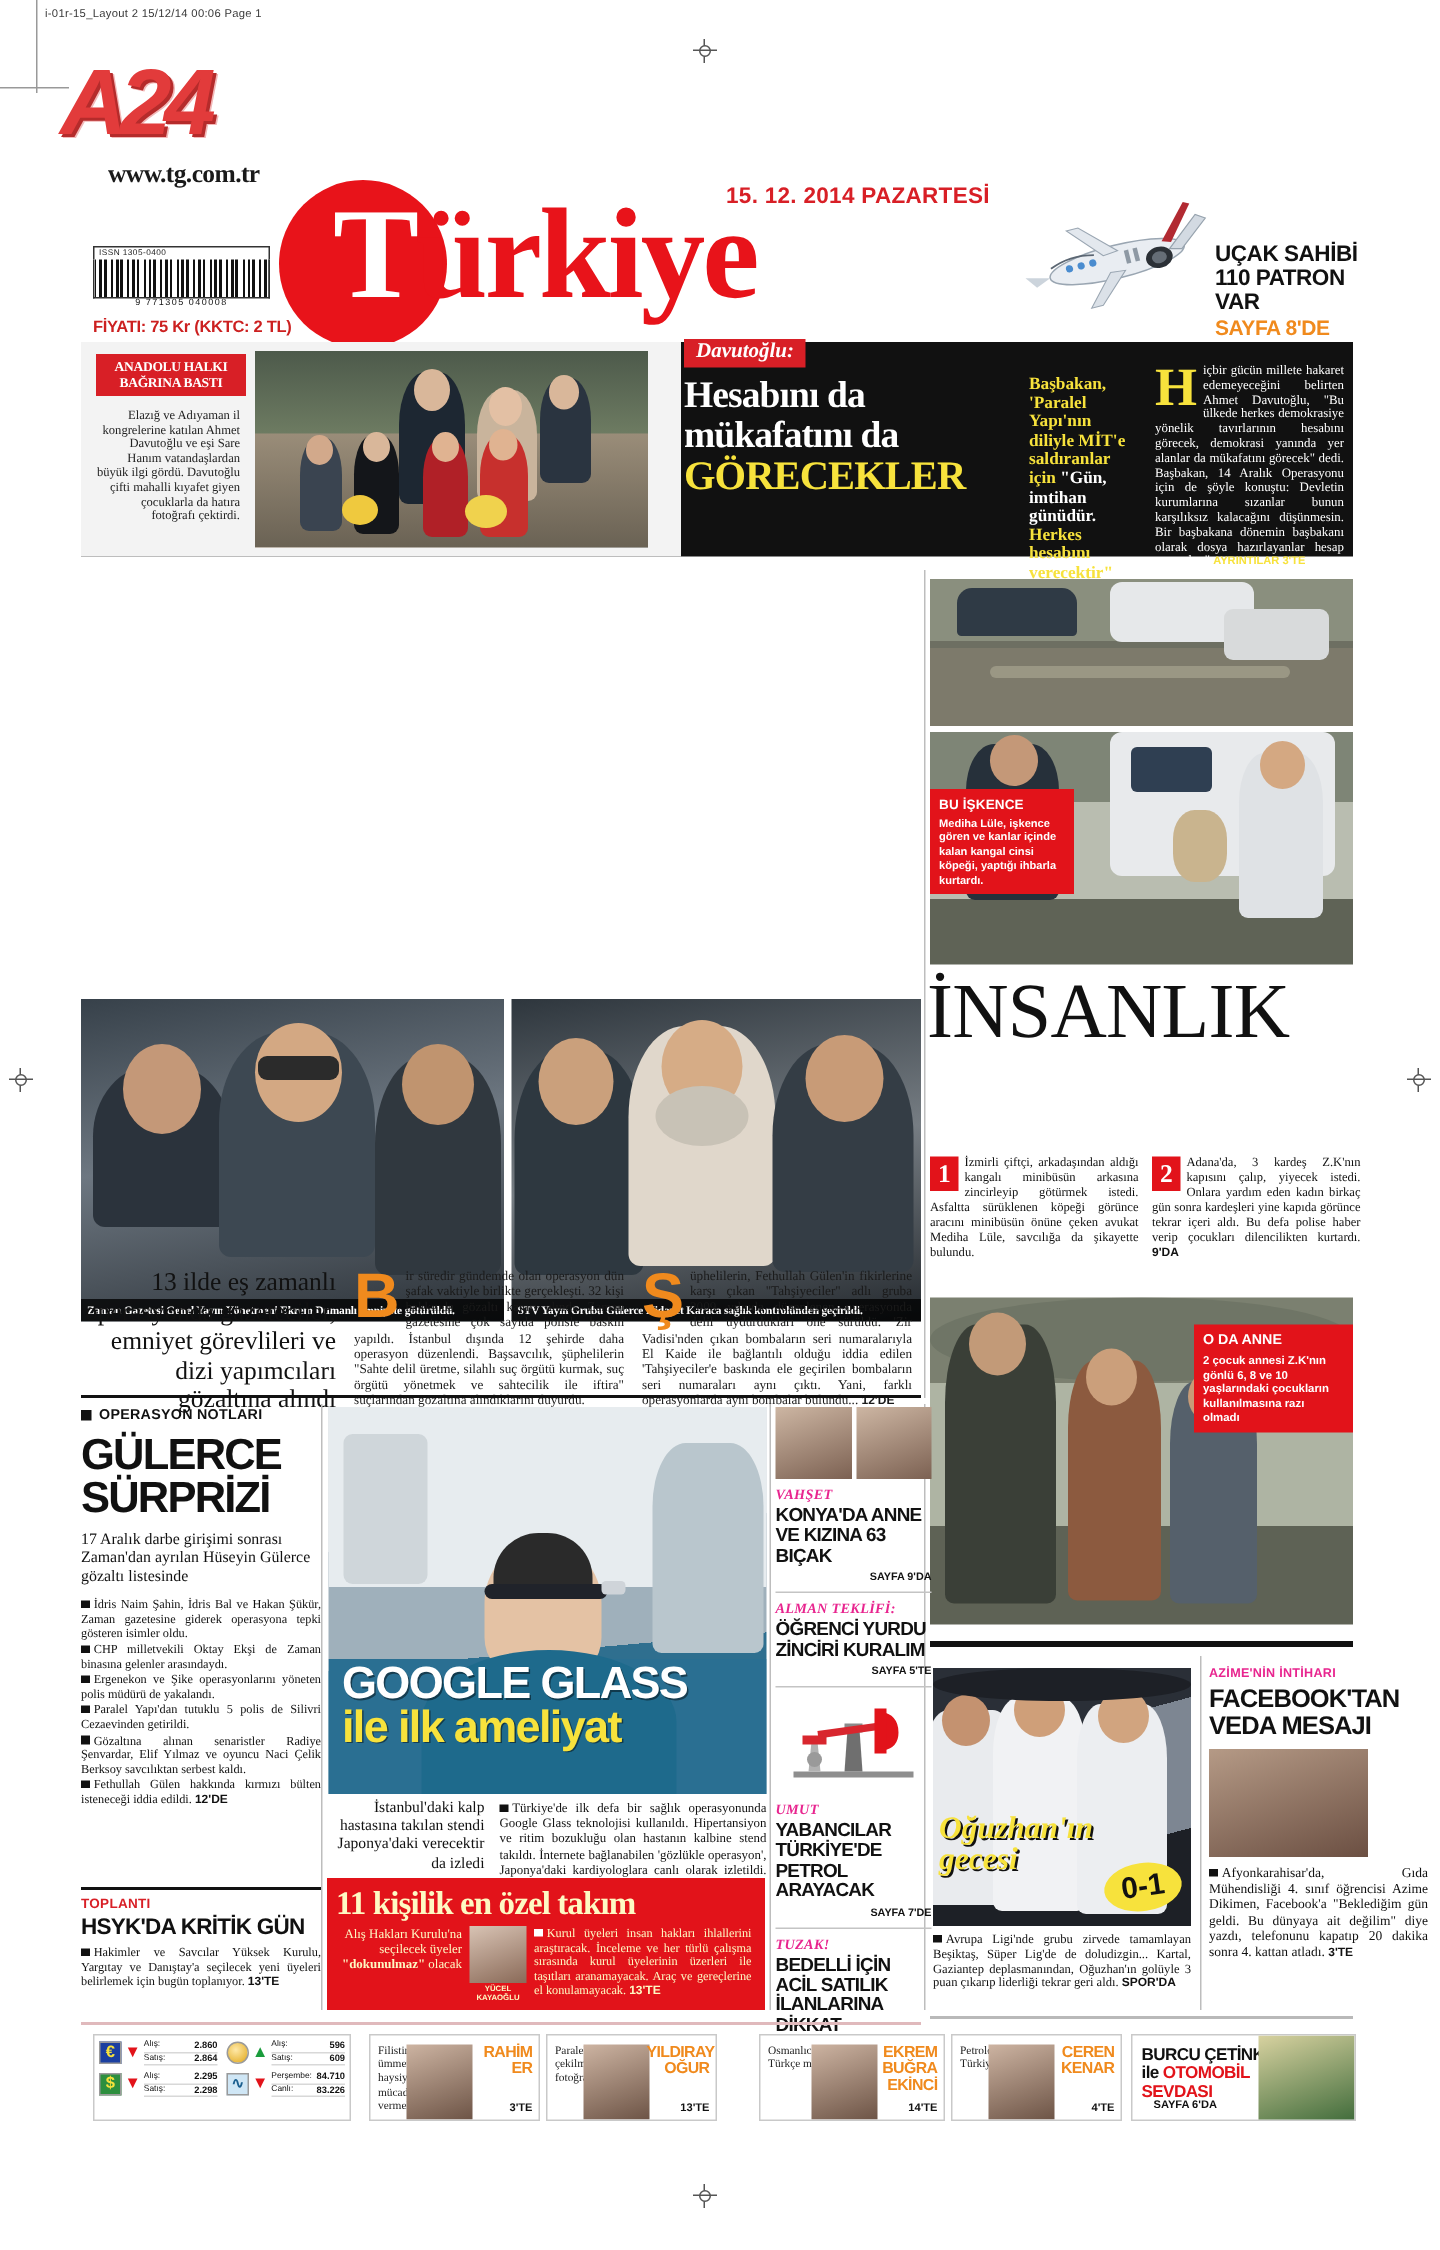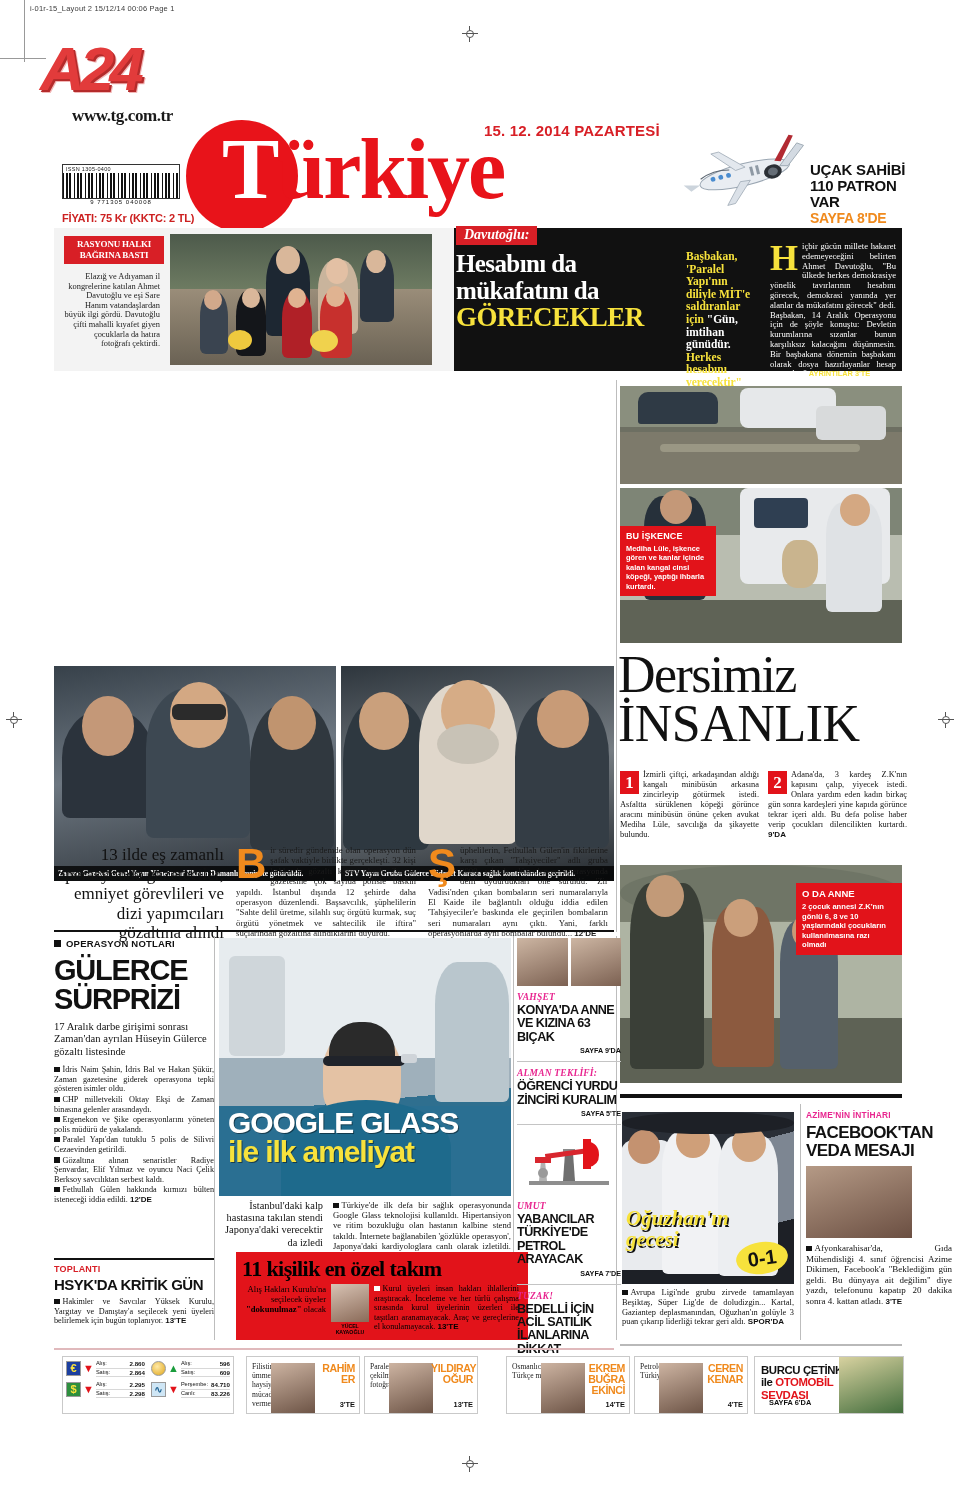--- a/index.html
+++ b/index.html
@@ -242,21 +242,21 @@
     font-family:"Liberation Sans", sans-serif; font-weight:bold;
     font-size:30px; line-height:29px; letter-spacing:-1.1px; color:#fff;
     text-shadow:1px 1px 0 rgba(0,0,0,.45);
   }
   .gg-h .y { color:#f7e23c; }
   .gg-cols { position:absolute; left:219px; top:1200px; width:292px; display:flex; gap:10px; }
   .gg-sum { width:104px; font-family:"Liberation Serif", serif; font-size:10.4px; line-height:12.2px; text-align:right; }
   .gg-body { width:178px; font-family:"Liberation Serif", serif; font-size:8.6px; line-height:10.2px; text-align:justify; }
 
   
-  .red-box { position:absolute; left:236px; top:1252px; width:292px; height:88px; background:#e2131a; color:#000000; }
+  .red-box { position:absolute; left:218px; top:1252px; width:292px; height:88px; background:#e2131a; color:#fef9c3; }
   .rb-h { font-family:"Liberation Serif", serif; font-weight:bold; font-size:22px; line-height:23px; letter-spacing:-.6px; padding:5px 6px 0; }
   .rb-cols { display:flex; gap:5px; padding:4px 6px 0; }
   .rb-sum { width:84px; font-family:"Liberation Serif", serif; font-size:8.6px; line-height:10.2px; text-align:right; }
   .rb-sum b { font-weight:bold; }
   .rb-face { width:38px; }
   .rb-face .ph { width:38px; height:38px; background:linear-gradient(160deg,#d8c3b4,#8a6a58); }
   .rb-face .nm { font-family:"Liberation Sans", sans-serif; font-weight:bold; font-size:5.2px; line-height:6px; text-align:center; padding-top:1px; }
   .rb-body { width:145px; font-family:"Liberation Serif", serif; font-size:8.2px; line-height:9.6px; text-align:justify; }
   .wsq { display:inline-block; width:5.5px; height:5.5px; background:#fff; margin-right:3px; }
 
@@ -388,21 +388,21 @@
       <div>UÇAK SAHİBİ</div>
       <div>110 PATRON</div>
       <div>VAR</div>
       <div class="pg">SAYFA 8'DE</div>
     </div>
     <div class="mh-rule"></div>
   </div>
 
   <div class="banner">
     <div class="banner-left">
-      <div class="anadolu-lbl">RASYONU HALKI BAĞRINA BASTI</div>
+      <div class="anadolu-lbl">ANADOLU HALKI BAĞRINA BASTI</div>
       <div class="anadolu-body">Elazığ ve Adıyaman il kongrelerine katılan Ahmet Davutoğlu ve eşi Sare Hanım vatandaşlardan büyük ilgi gördü. Davutoğlu çifti mahalli kıyafet giyen çocuklarla da hatıra fotoğrafı çektirdi.</div>
       <div class="banner-photo">
         <div class="bp-sky"></div>
         <div class="bp-ground"></div>
         <div class="bp-fig" style="left:96px;top:14px;width:44px;height:88px;background:#1d2732;"></div>
         <div class="blob" style="left:106px;top:12px;width:24px;height:28px;background:#d9b79a;"></div>
         <div class="bp-fig" style="left:148px;top:26px;width:40px;height:74px;background:#c9b49c;"></div>
         <div class="blob" style="left:156px;top:24px;width:22px;height:26px;background:#e3c0a4;"></div>
         <div class="bp-fig" style="left:190px;top:18px;width:34px;height:70px;background:#2a3440;"></div>
         <div class="blob" style="left:196px;top:16px;width:20px;height:23px;background:#d9b79a;"></div>
@@ -490,21 +490,20 @@
     <div class="blob" style="left:206px;top:14px;width:56px;height:110px;background:#dfe2e5;border-radius:30% 30% 6px 6px;"></div>
     <div class="blob" style="left:220px;top:6px;width:30px;height:32px;background:#d4a882;"></div>
     <div class="blob" style="left:162px;top:52px;width:36px;height:48px;background:#c9b48e;border-radius:40%;"></div>
     <div class="bu-iskence">
       <b>BU İŞKENCE</b>
       <span>Mediha Lüle, işkence gören ve kanlar içinde kalan kangal cinsi köpeği, yaptığı ihbarla kurtardı.</span>
     </div>
   </div>
 
   <div class="dersimiz">
-    <span>Dersimiz</span>
     <span class="l2">İNSANLIK</span>
   </div>
 
   <div class="ders-cols">
     <div class="ders-col">
       <span class="numsq">1</span><span>İzmirli çiftçi, arkadaşından aldığı kangalı minibüsün arkasına zincirleyip götürmek istedi. Asfaltta sürüklenen köpeği görünce aracını minibüsün önüne çeken avukat Mediha Lüle, savcılığa da şikayette bulundu.</span>
     </div>
     <div class="ders-col">
       <span class="numsq">2</span><span>Adana'da, 3 kardeş Z.K'nın kapısını çalıp, yiyecek istedi. Onlara yardım eden kadın birkaç gün sonra kardeşleri yine kapıda görünce tekrar içeri aldı. Bu defa polise haber verip çocukları dilencilikten kurtardı.</span>
       <span class="ref-bold">9'DA</span>

